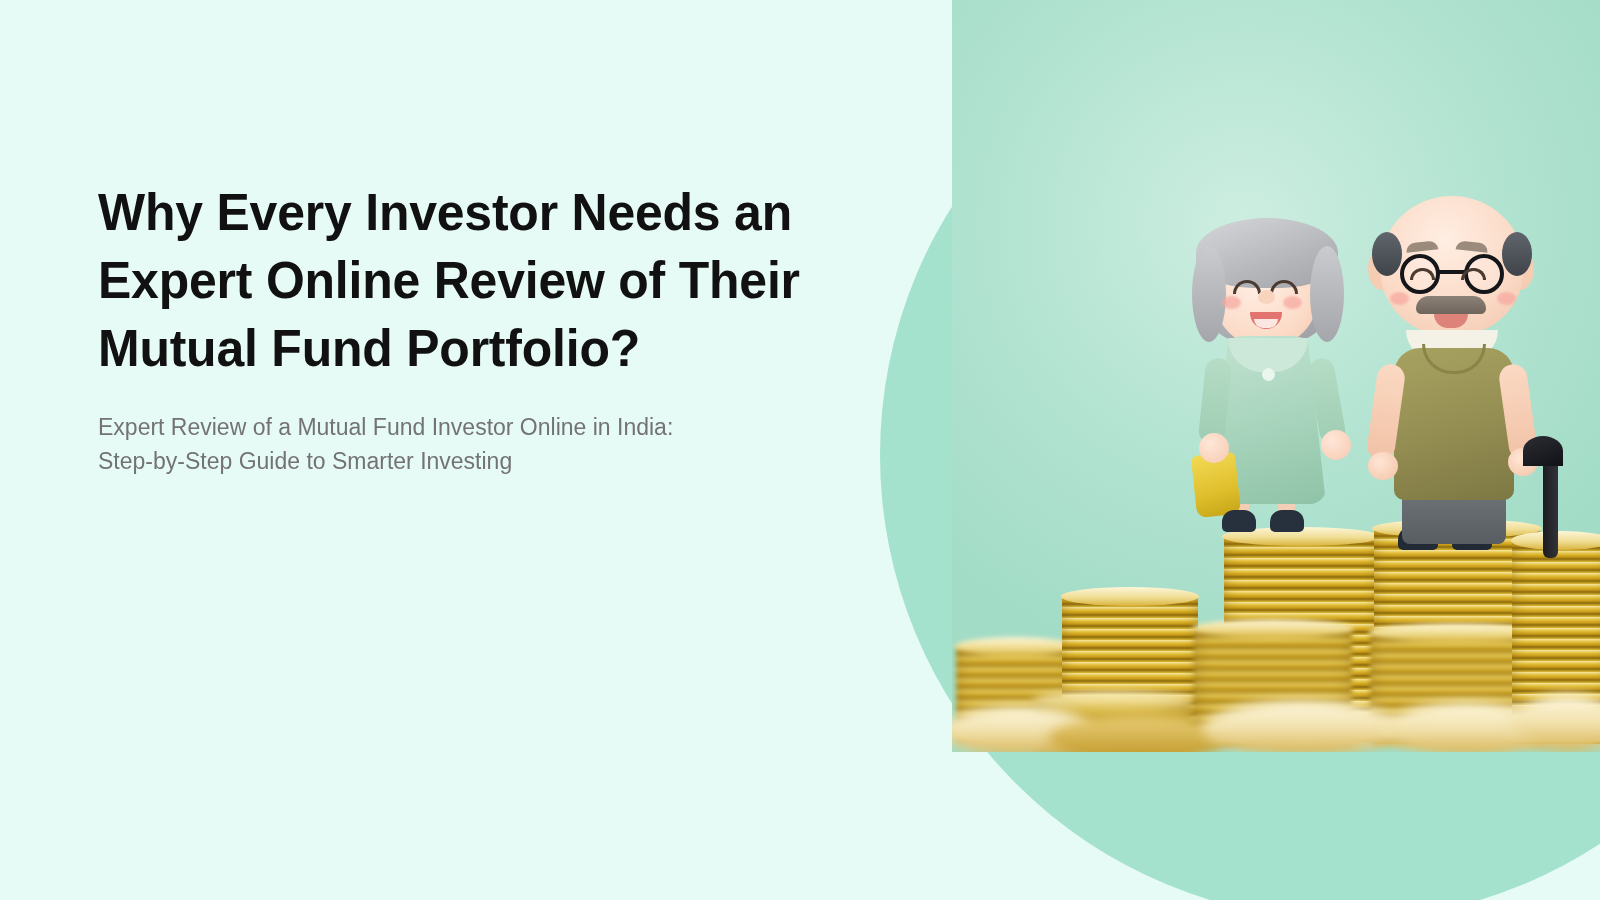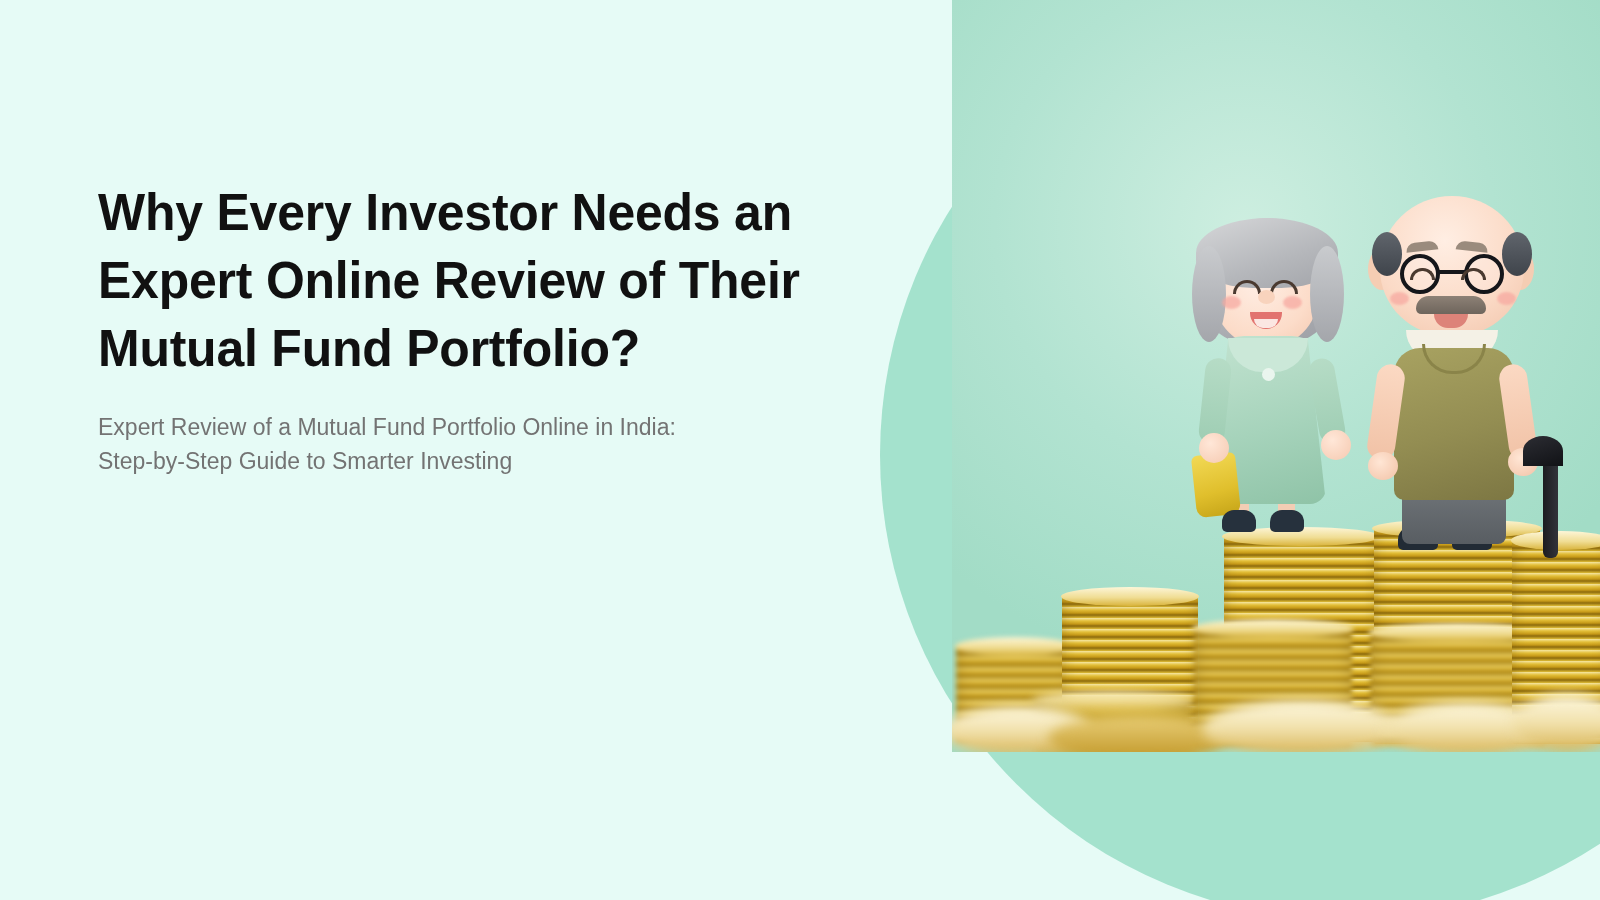--- a/index.html
+++ b/index.html
@@ -291,21 +291,21 @@
 <body>
 
 <div id="slide">
 
   <div class="teal-circle"></div>
 
   <div class="text-block">
     <h1 class="headline">Why Every Investor Needs an
 Expert Online Review of Their
 Mutual Fund Portfolio?</h1>
-    <p class="subtitle">Expert Review of a Mutual Fund Portfolio Online in India:
+    <p class="subtitle">Expert Review of a Mutual Fund Investor Online in India:
 Step-by-Step Guide to Smarter Investing</p>
   </div>
 
   <div class="photo">
     <div class="photo-bg"></div>
 
     <div class="coins">
       <div class="stack blur" style="left:4px;top:646px;width:118px;height:96px;"></div>
       <div class="stack" style="left:110px;top:596px;width:136px;height:150px;"></div>
       <div class="stack blur2" style="left:82px;top:700px;width:160px;height:52px;"></div>

